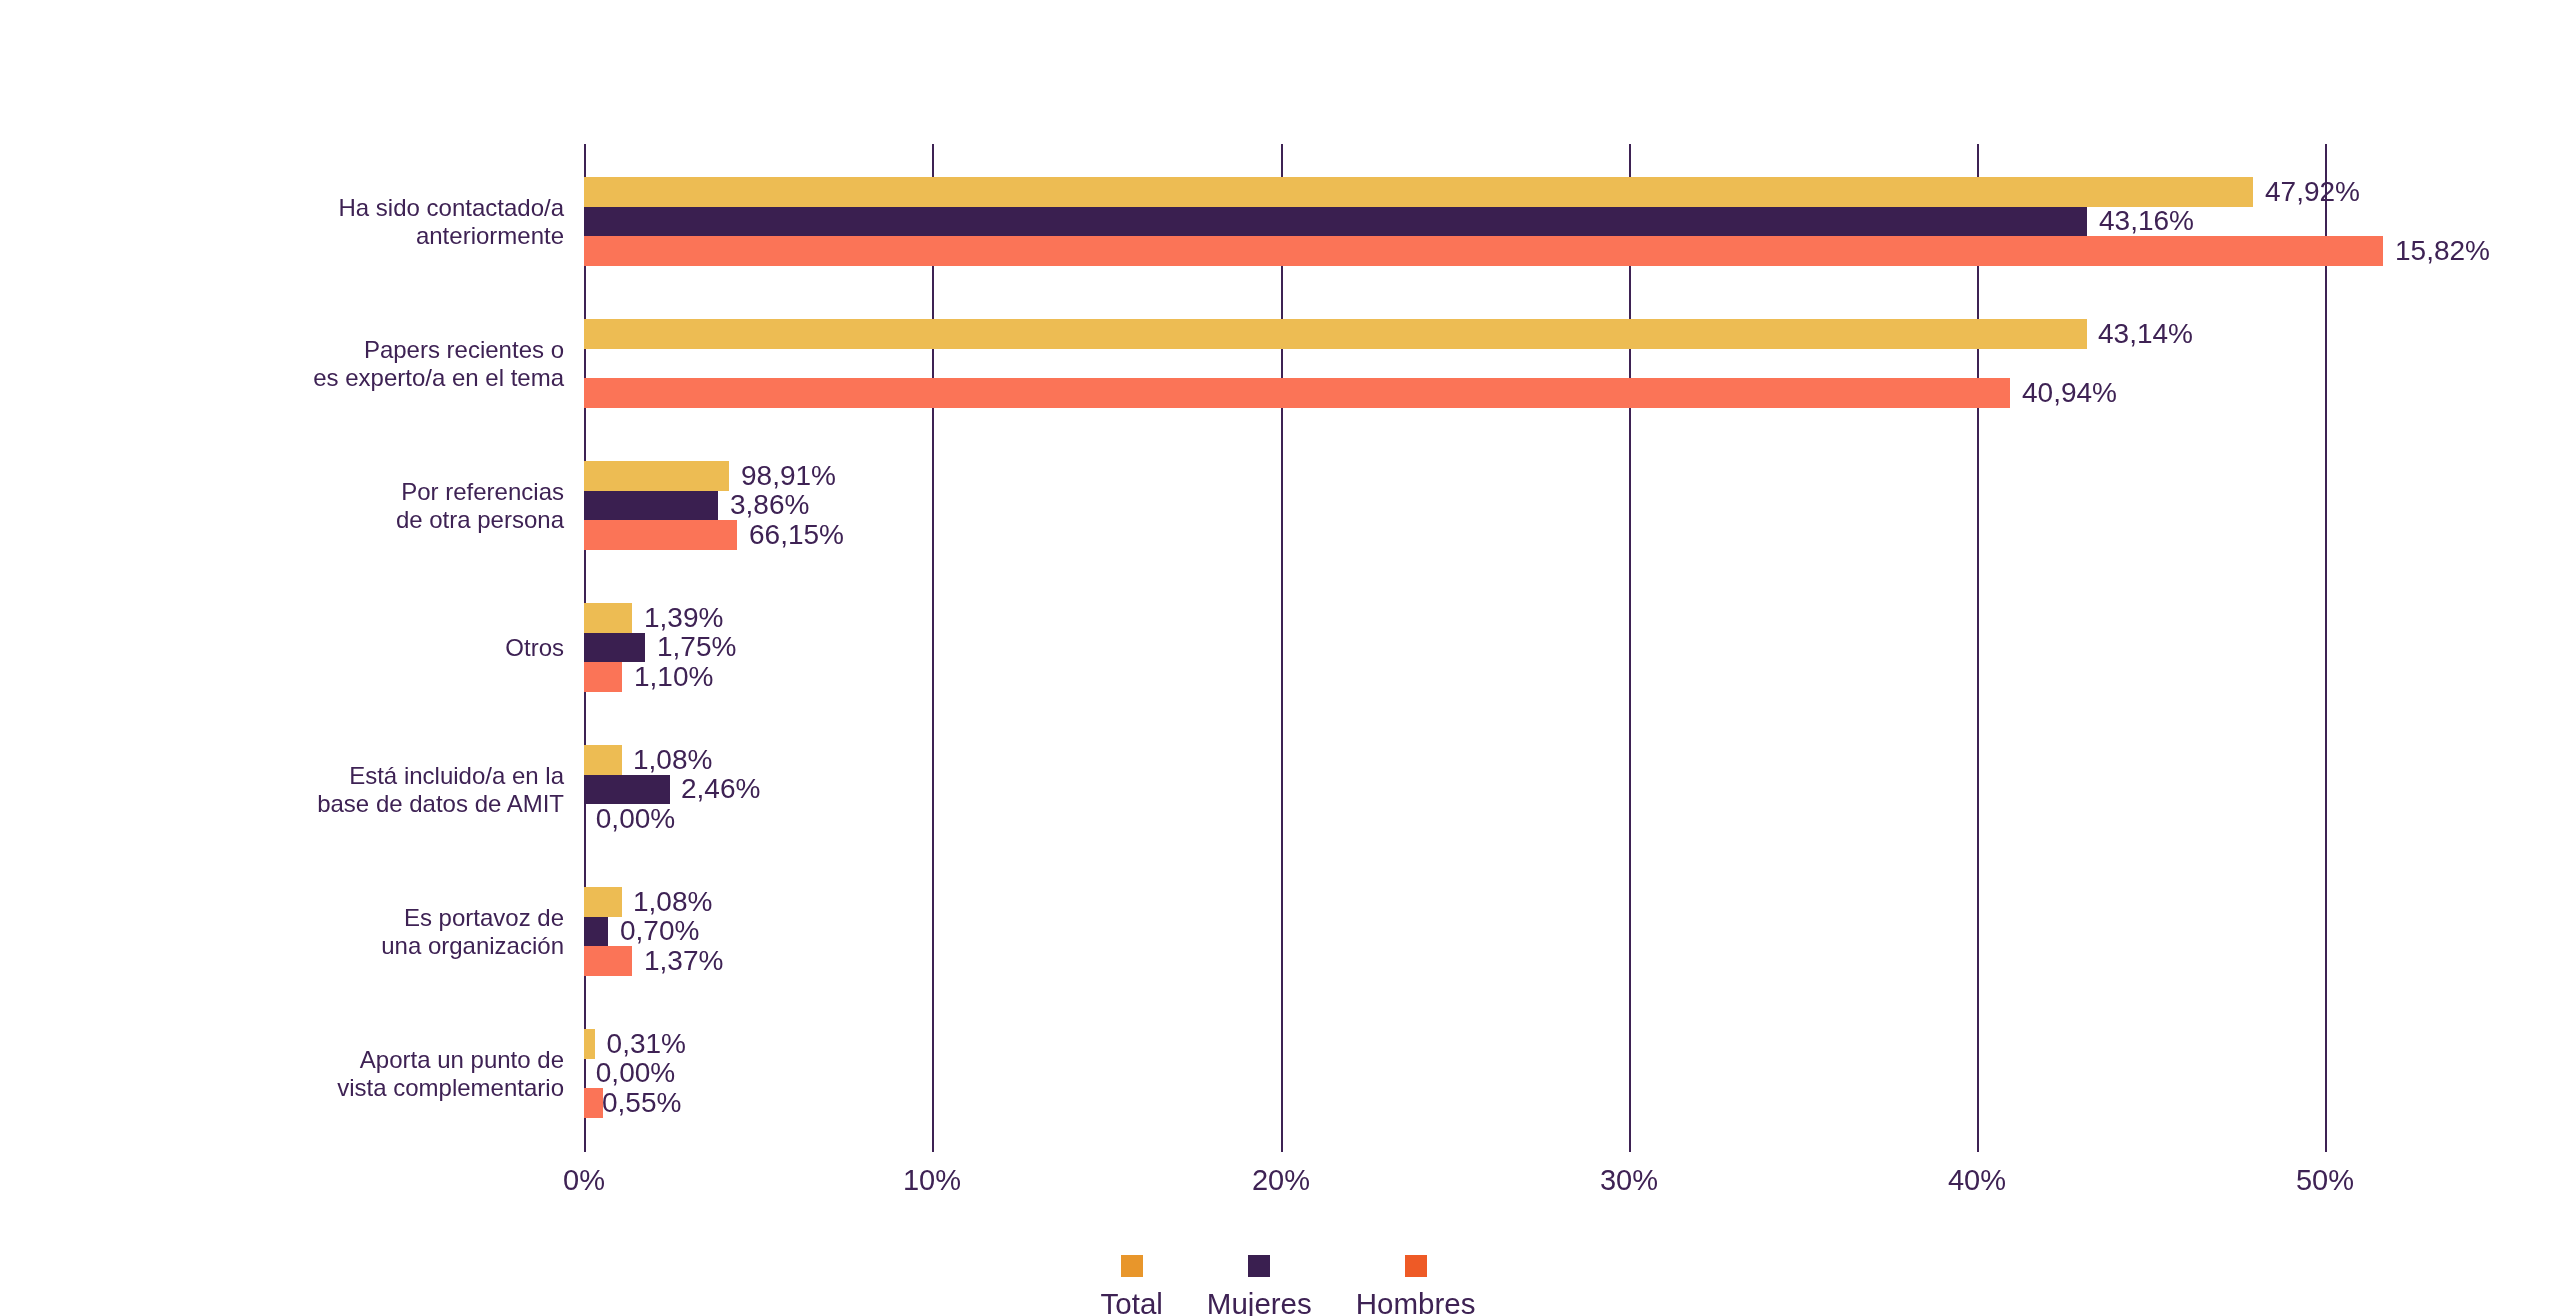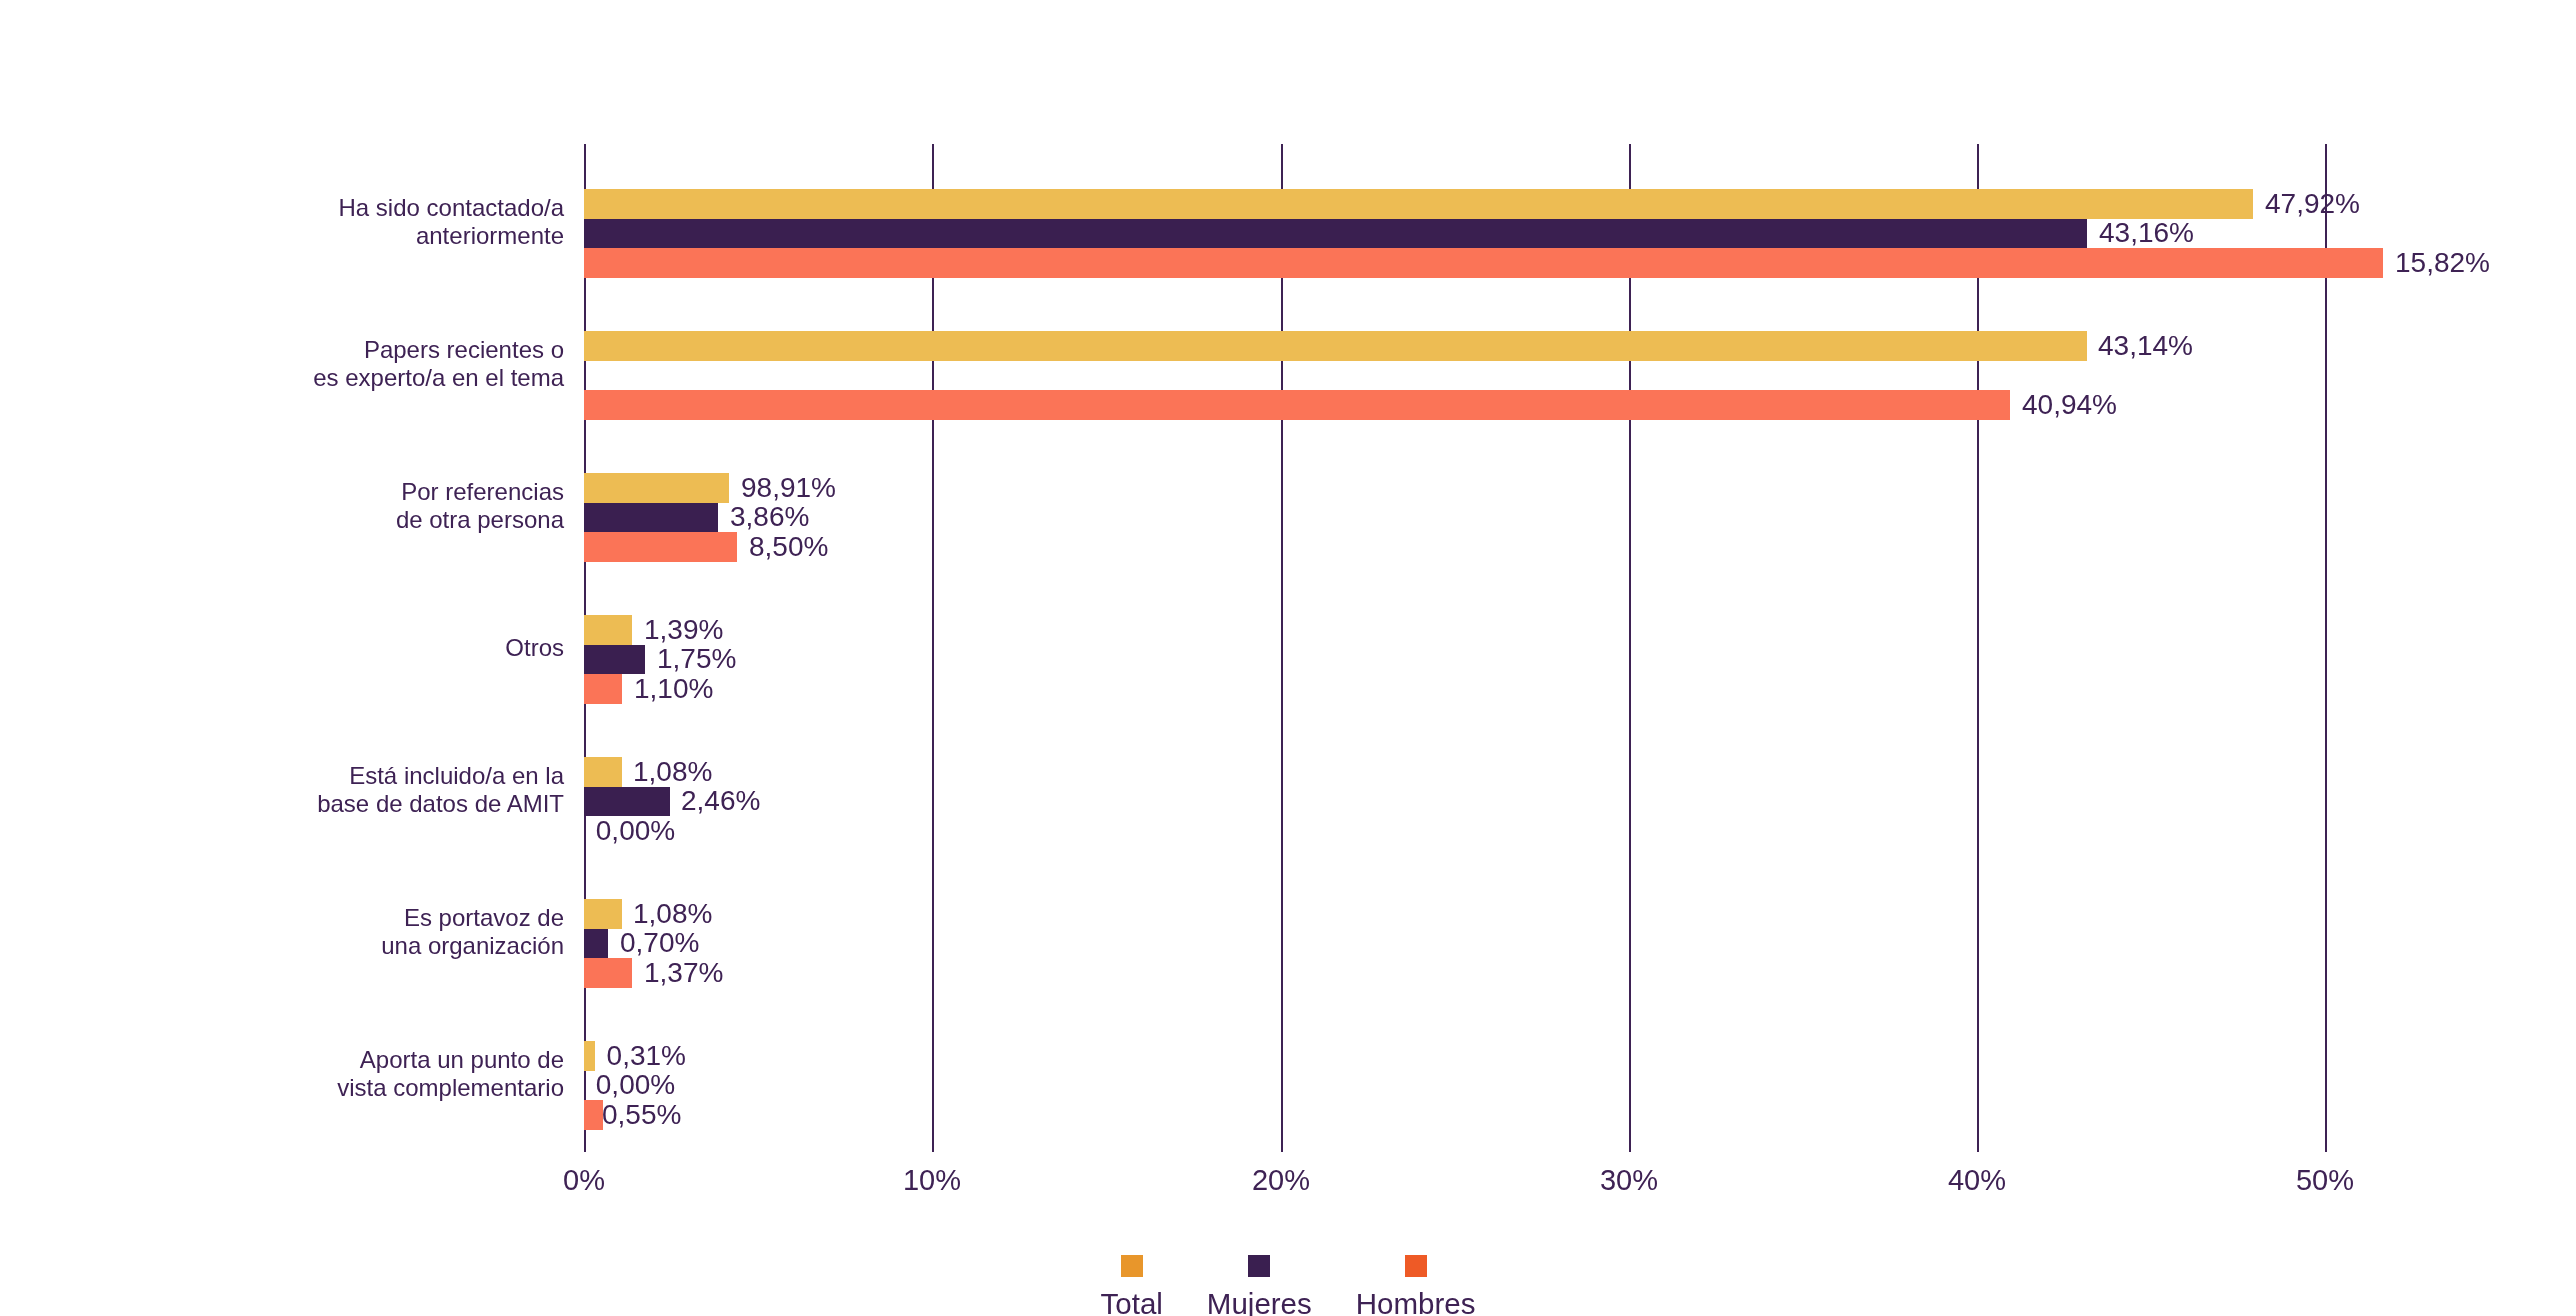--- a/index.html
+++ b/index.html
@@ -58,21 +58,20 @@
     line-height: 1.18;
     font-family: "Liberation Sans", sans-serif;
     white-space: pre-line;
   }
 
   .bar-row {
     position: absolute;
     left: 0;
     height: 29.5px;
     width: 100%;
-    margin-top: 12px;
   }
   .bar-row.r0 { top: 0px; }
   .bar-row.r1 { top: 29.5px; }
   .bar-row.r2 { top: 59px; }
 
   .bar {
     position: absolute;
     left: 0;
     top: 0;
     height: 29.5px;
@@ -186,21 +185,21 @@
           <div class="bar-row r0">
             <div class="bar total" style="width: 145px; background: rgb(237, 188, 83);"></div>
             <div class="bar-value" style="left: 157px;">98,91%</div>
           </div>
           <div class="bar-row r1">
             <div class="bar mujeres" style="width: 134px; background: rgb(58, 31, 80);"></div>
             <div class="bar-value" style="left: 146px;">3,86%</div>
           </div>
           <div class="bar-row r2">
             <div class="bar hombres" style="width: 153px; background: rgb(251, 116, 87);"></div>
-            <div class="bar-value" style="left: 165px;">8,50%</div>
+            <div class="bar-value" style="left: 165px;">66,15%</div>
           </div>
         </div>
         <div class="group" style="top: 459px;">
           <div class="cat-label">Otros</div>
           <div class="bar-row r0">
             <div class="bar total" style="width: 48px; background: rgb(237, 188, 83);"></div>
             <div class="bar-value" style="left: 60px;">1,39%</div>
           </div>
           <div class="bar-row r1">
             <div class="bar mujeres" style="width: 61px; background: rgb(58, 31, 80);"></div>

